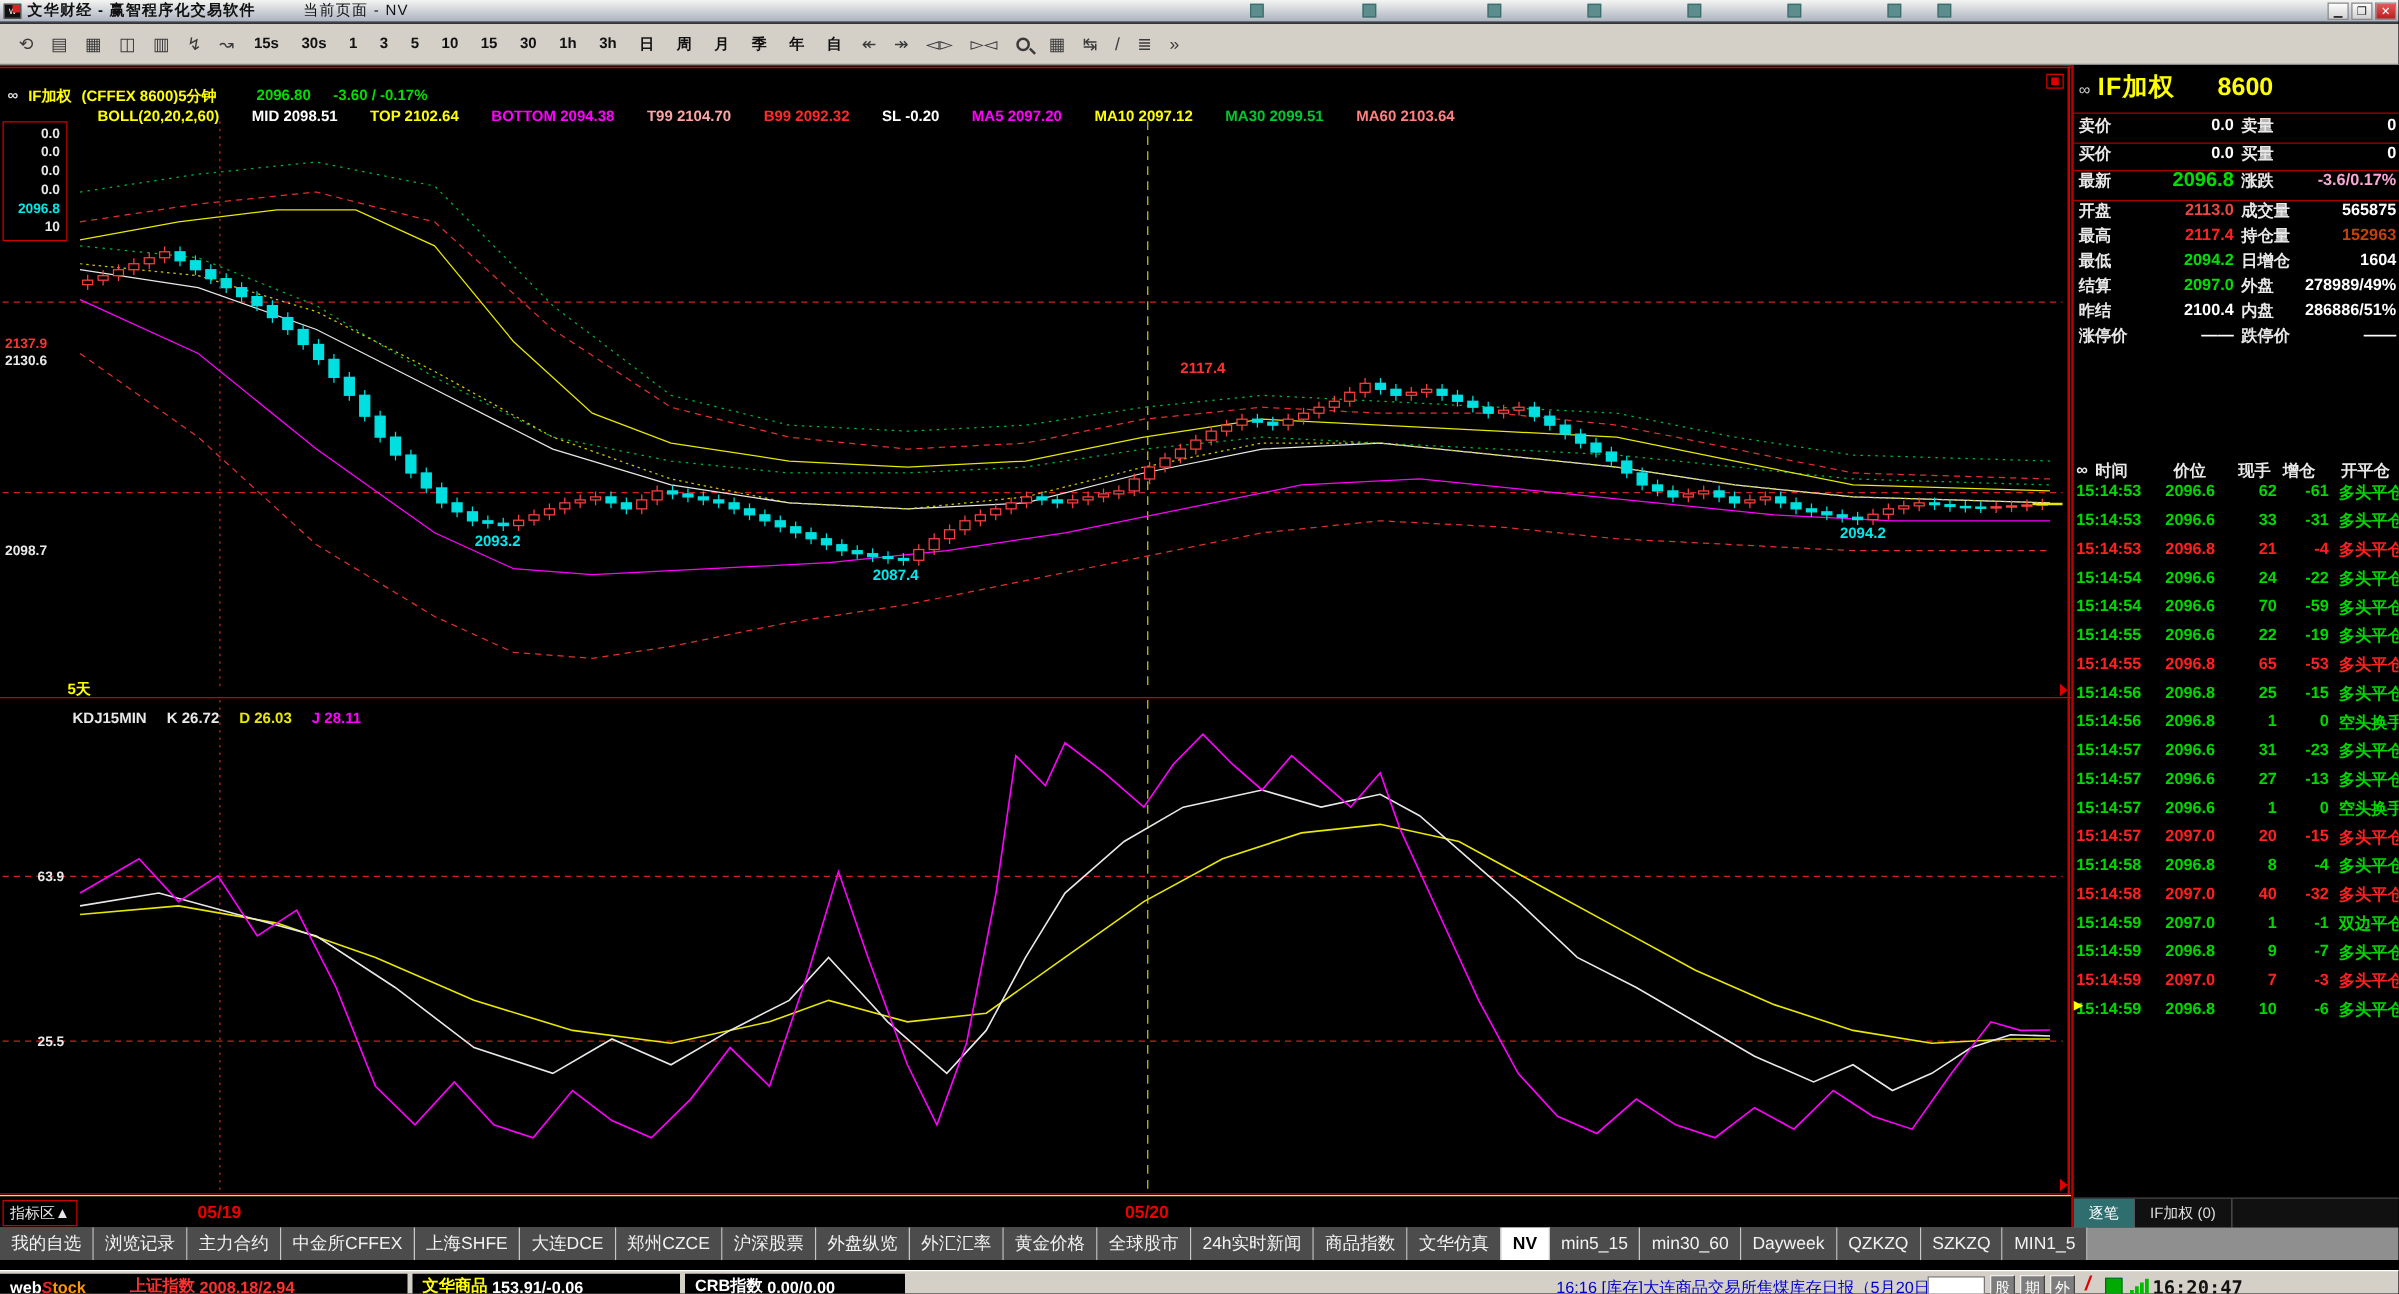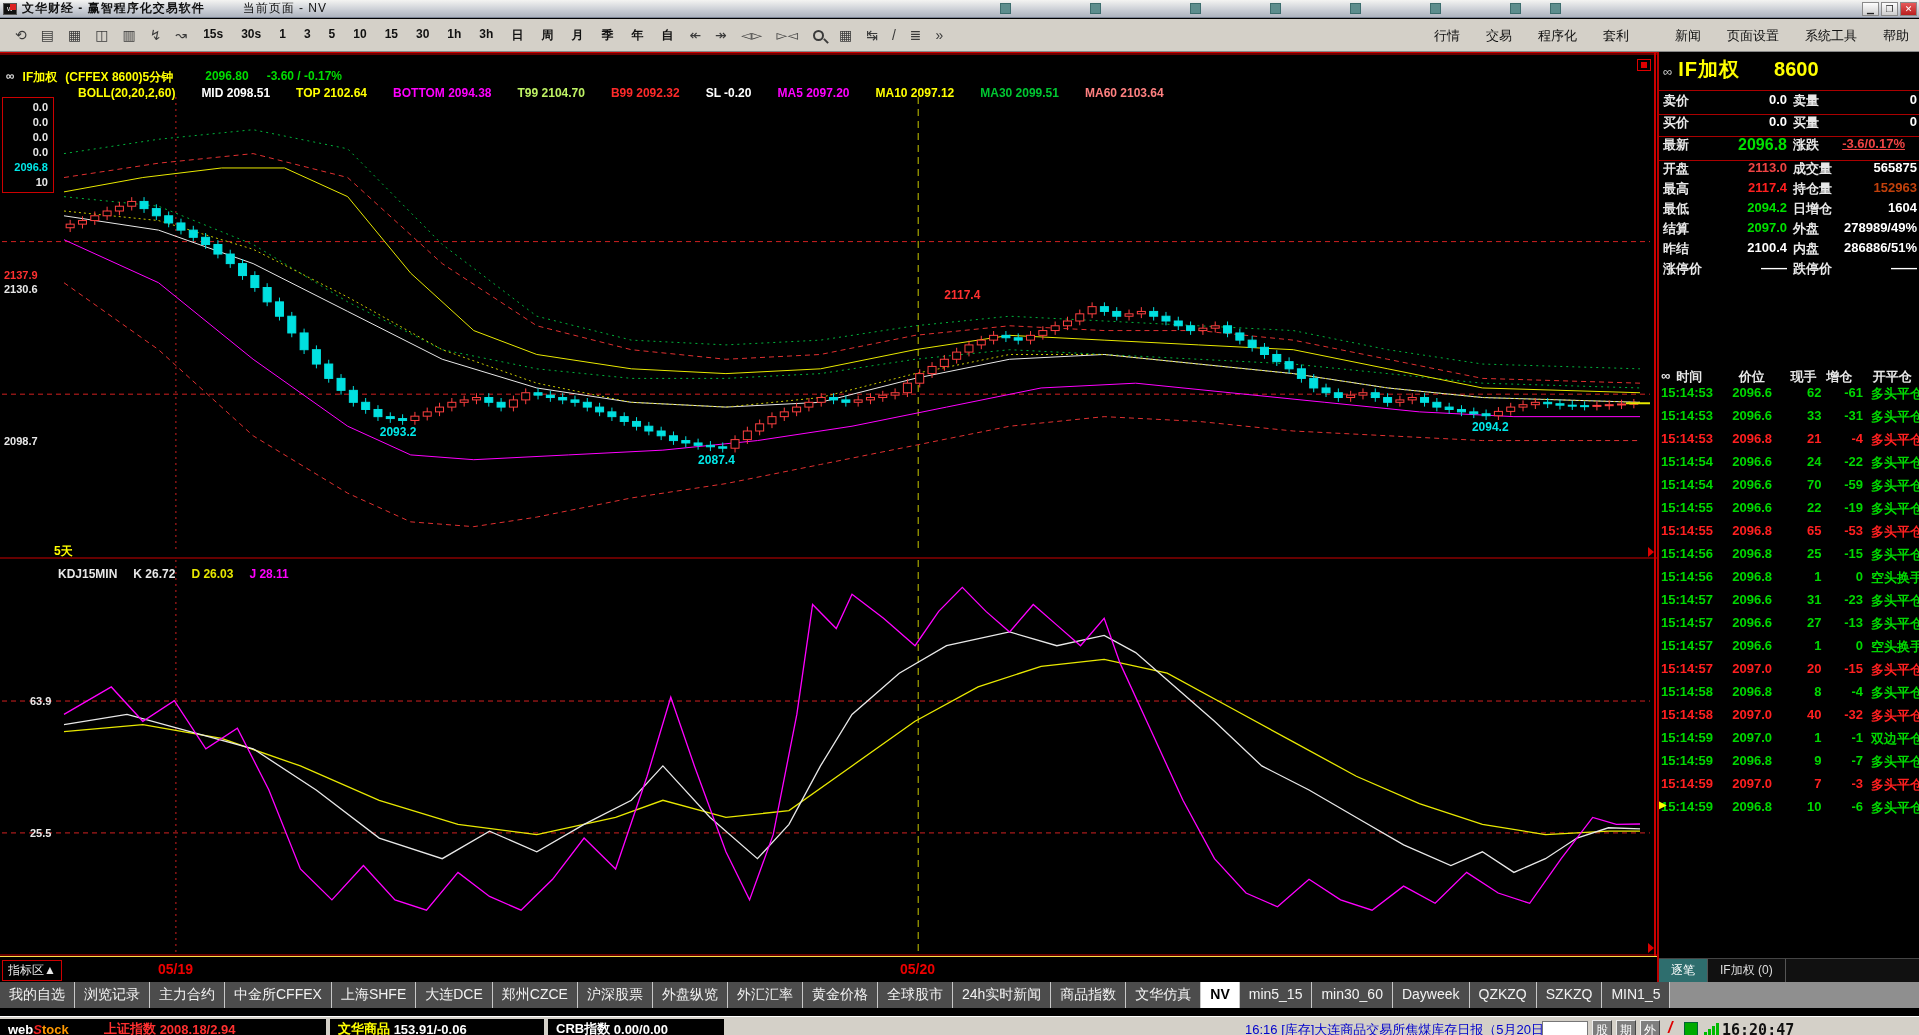--- a/index.html
+++ b/index.html
@@ -155,30 +155,20 @@
     <span class="tool-ico">↞</span>
     <span class="tool-ico">↠</span>
     <span class="tool-ico">◅▻</span>
     <span class="tool-ico">▻◅</span>
     <span class="zoom-ico"></span>
     <span class="tool-ico">▦</span>
     <span class="tool-ico">↹</span>
     <span class="tool-ico">/</span>
     <span class="tool-ico">≣</span>
     <span class="tool-ico">»</span>
-    <span class="menu-right" id="menu-right">
-        <span class="menu-item">行情</span>
-        <span class="menu-item">交易</span>
-        <span class="menu-item">程序化</span>
-        <span class="menu-item">套利</span>
-        <span class="menu-item" style="margin-left: 46px;">新闻</span>
-        <span class="menu-item">页面设置</span>
-        <span class="menu-item">系统工具</span>
-        <span class="menu-item">帮助</span>
-      </span>
   </div>
 
   <div class="chart-area">
     <svg id="chart-svg" class="chart-svg" width="1657" height="903">
         <line x1="0" y1="1" x2="1657" y2="1" stroke="#c00"></line>
         <line x1="1655" y1="0" x2="1655" y2="903" stroke="#c00" stroke-width="2"></line>
         <line x1="0" y1="505" x2="1657" y2="505" stroke="#c00"></line>
         <line x1="0" y1="902" x2="1657" y2="902" stroke="#c00"></line>
         <line x1="175.896" y1="44" x2="175.896" y2="500" stroke="#cc2020" stroke-dasharray="2,4"></line>
         <line x1="175.896" y1="507" x2="175.896" y2="900" stroke="#cc2020" stroke-dasharray="2,4"></line>
@@ -471,21 +461,21 @@
       <span class="inst">IF加权</span>
       <span class="ctr">(CFFEX 8600)5分钟</span>
       <span class="last">2096.80</span>
       <span class="chg">-3.60 / -0.17%</span>
     </div>
     <div class="hdr2" id="boll-row">
         <span style="color: rgb(255, 255, 0);">BOLL(20,20,2,60)</span>
         <span style="color: rgb(255, 255, 255);">MID  2098.51</span>
         <span style="color: rgb(255, 255, 0);">TOP  2102.64</span>
         <span style="color: rgb(255, 0, 255);">BOTTOM  2094.38</span>
-        <span style="color: #bef264;">T99  2104.70</span>
+        <span style="color: #fca5a5;">T99  2104.70</span>
         <span style="color: rgb(255, 42, 42);">B99  2092.32</span>
         <span style="color: rgb(255, 255, 255);">SL  -0.20</span>
         <span style="color: rgb(255, 0, 255);">MA5  2097.20</span>
         <span style="color: rgb(255, 255, 0);">MA10  2097.12</span>
         <span style="color: rgb(0, 200, 50);">MA30  2099.51</span>
         <span style="color: rgb(255, 128, 128);">MA60  2103.64</span>
       </div>
 
     <div class="orderbox" id="order-box">
         <div style="color: rgb(232, 232, 232);">0.0</div>
@@ -534,21 +524,21 @@
           <span class="q-lab" style="position: absolute; left: 4px;">买价</span>
           <span class="q-val" style="position: absolute; left: 48px; width: 80px; color: rgb(255, 255, 255);">0.0</span>
           <span class="q-lab" style="position: absolute; left: 134px;">买量</span>
           <span class="q-val" style="position: absolute; left: 178px; width: 80px; color: rgb(255, 255, 255);">0</span>
         </div>
         <div class="rp-sep" style="top: 84px;"></div>
         <div class="q-row" style="top: 84px; height: 24px;">
           <span class="q-lab" style="position: absolute; left: 4px;">最新</span>
           <span class="q-val" style="position: absolute; left: 48px; width: 80px; color: rgb(0, 224, 0); font-size: 16px;">2096.8</span>
           <span class="q-lab" style="position: absolute; left: 134px;">涨跌</span>
-          <span class="q-val" style="position: absolute; left: 166px; width: 80px; color: #ef4444; text-decoration: underline;">-3.6/0.17%</span>
+          <span class="q-val" style="position: absolute; left: 178px; width: 80px; color: #f9a8d4;">-3.6/0.17%</span>
         </div>
         <div class="rp-sep" style="top: 108px;"></div>
         <div class="q-row" style="top: 108px; height: 20px;">
           <span class="q-lab" style="position: absolute; left: 4px;">开盘</span>
           <span class="q-val" style="position: absolute; left: 48px; width: 80px; color: #ef4444;">2113.0</span>
           <span class="q-lab" style="position: absolute; left: 134px;">成交量</span>
           <span class="q-val" style="position: absolute; left: 178px; width: 80px; color: rgb(255, 255, 255);">565875</span>
         </div>
         <div class="q-row" style="top: 128px; height: 20px;">
           <span class="q-lab" style="position: absolute; left: 4px;">最高</span>

